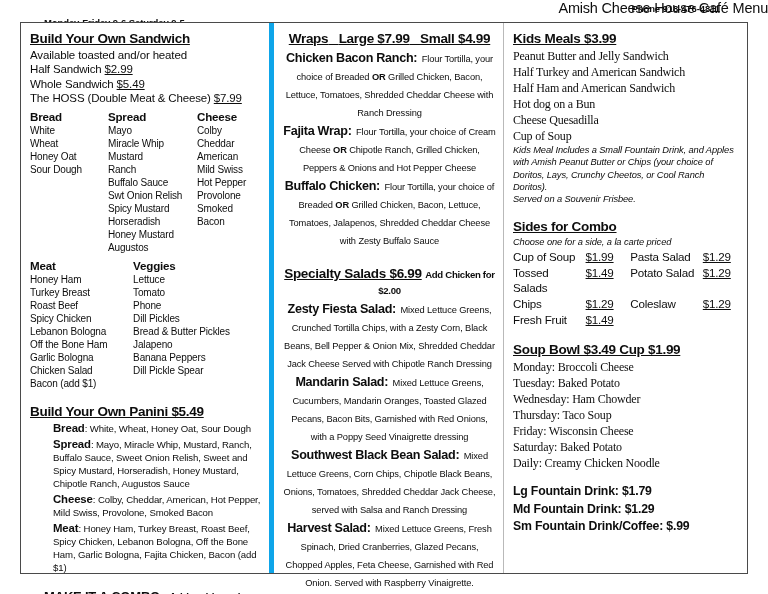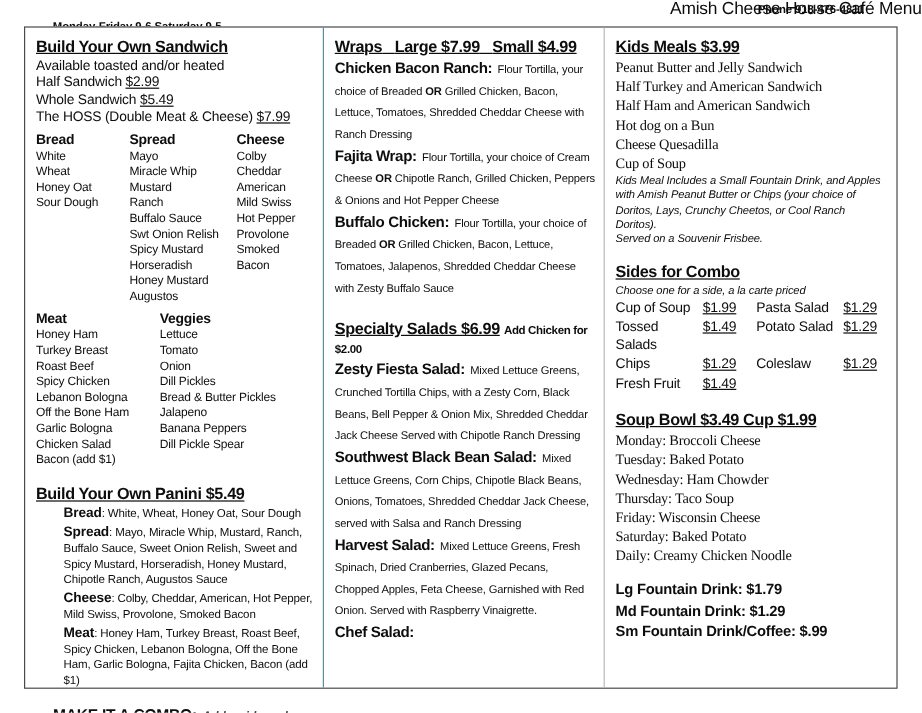--- a/index.html
+++ b/index.html
@@ -72,21 +72,21 @@
   .columns {
     display: flex;
     height: 100%;
     box-sizing: border-box;
   }
   .col {
     box-sizing: border-box;
     padding: 6px 7px 4px 9px;
   }
   .col-left   { width: 248px; }
-  .col-mid    { width: 236px; border-left: 1px solid #0ea5e9; }
+  .col-mid    { width: 236px; border-left: 5px solid #0ea5e9; text-align: center; }
   .col-right  { width: 244px; border-left: 1px solid #b9b9b9; }
 
   
   .sec-head {
     font-size: 13.5px;
     font-weight: bold;
     text-decoration: underline;
     letter-spacing: -0.3px;
     margin: 2px 0 1px 0;
     line-height: 1.18;
@@ -290,21 +290,21 @@
             <div class="g-item">Lebanon Bologna</div>
             <div class="g-item">Off the Bone Ham</div>
             <div class="g-item">Garlic Bologna</div>
             <div class="g-item">Chicken Salad</div>
             <div class="g-item">Bacon (add $1)</div>
           </div>
           <div class="g-col m2">
             <div class="g-head">Veggies</div>
             <div class="g-item">Lettuce</div>
             <div class="g-item">Tomato</div>
-            <div class="g-item">Onion</div>
+            <div class="g-item">Phone</div>
             <div class="g-item">Dill Pickles</div>
             <div class="g-item">Bread &amp; Butter Pickles</div>
             <div class="g-item">Jalapeno</div>
             <div class="g-item">Banana Peppers</div>
             <div class="g-item">Dill Pickle Spear</div>
           </div>
         </div>
 
         <div class="spacer-md"></div>
 
@@ -355,20 +355,24 @@
         <div class="spacer-lg"></div>
 
         <div class="sec-head-nu">
           <span class="u">Specialty Salads $6.99</span>
           <span class="addon">Add Chicken for $2.00</span>
         </div>
 
         <div class="item">
           <span class="name">Zesty Fiesta Salad:</span>
           <span class="desc">Mixed Lettuce Greens, Crunched Tortilla Chips, with a Zesty Corn, Black Beans, Bell Pepper &amp; Onion Mix, Shredded Cheddar Jack Cheese Served with Chipotle Ranch Dressing</span>
+        </div>
+        <div class="item">
+          <span class="name">Mandarin Salad:</span>
+          <span class="desc">Mixed Lettuce Greens, Cucumbers, Mandarin Oranges, Toasted Glazed Pecans, Bacon Bits, Garnished with Red Onions, with a Poppy Seed Vinaigrette dressing</span>
         </div>
         <div class="item">
           <span class="name">Southwest Black Bean Salad:</span>
           <span class="desc">Mixed Lettuce Greens, Corn Chips, Chipotle Black Beans, Onions, Tomatoes, Shredded Cheddar Jack Cheese, served with Salsa and Ranch Dressing</span>
         </div>
         <div class="item">
           <span class="name">Harvest Salad:</span>
           <span class="desc">Mixed Lettuce Greens, Fresh Spinach, Dried Cranberries, Glazed Pecans, Chopped Apples, Feta Cheese, Garnished with Red Onion. Served with Raspberry Vinaigrette.</span>
         </div>
         <div class="item">

